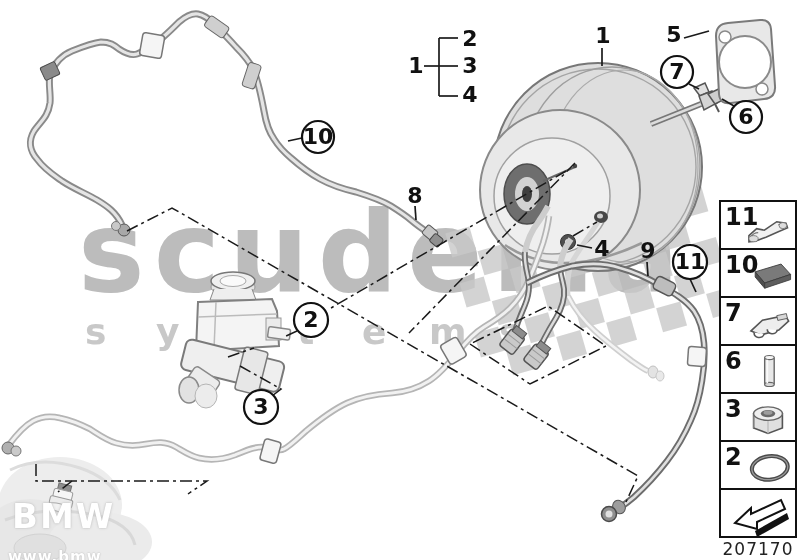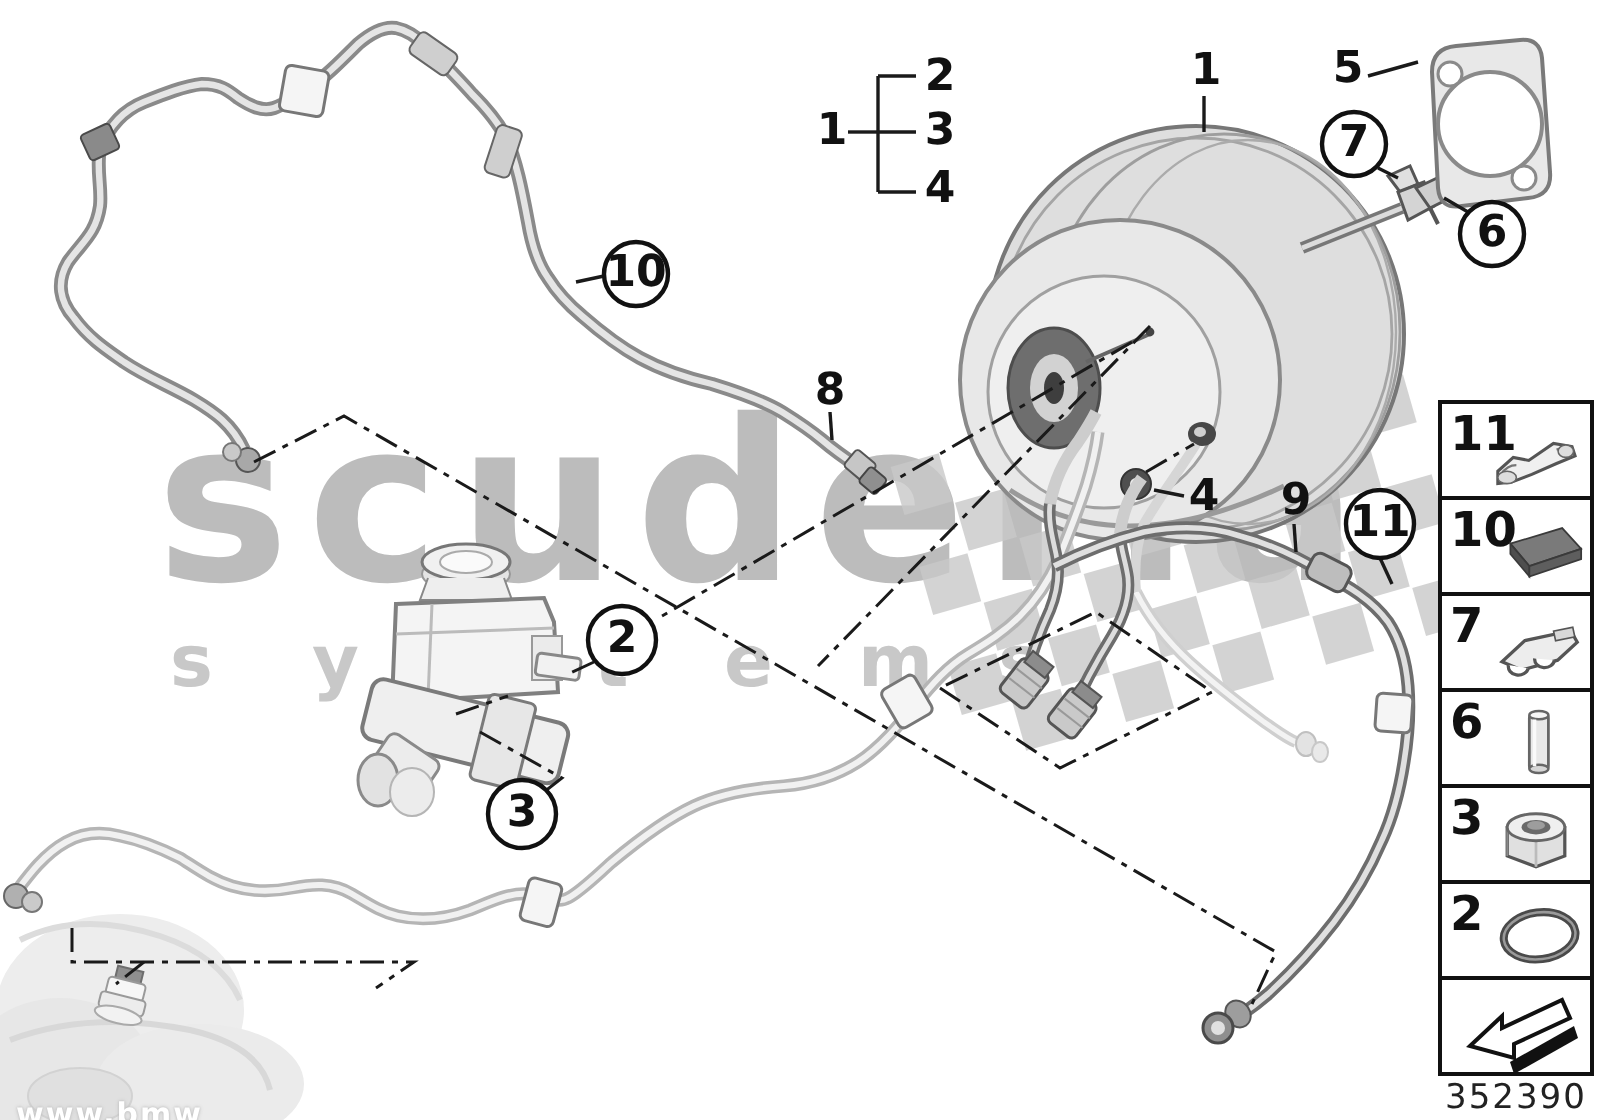--- a/index.html
+++ b/index.html
@@ -263,20 +263,21 @@
   <div class="lbl" style="left:677px;top:72px">7</div>
   <div class="lbl" style="left:746px;top:117px">6</div>
   <div class="lbl" style="left:318px;top:137px">10</div>
   <div class="lbl" style="left:415px;top:196px">8</div>
   <div class="lbl" style="left:602px;top:249px">4</div>
   <div class="lbl" style="left:648px;top:251px">9</div>
   <div class="lbl" style="left:690px;top:262px">11</div>
   <div class="lbl" style="left:311px;top:320px">2</div>
   <div class="lbl" style="left:261px;top:407px">3</div>
 
+  <div class="wm-bmw">BMW</div>
   <div class="wm-bmw-url">www.bmw</div>
 
   <div class="legend">
     <div class="cell">
       <span class="num">11</span>
       <svg width="52" height="34" viewBox="0 0 60 44">
         <polygon points="4,28 14,19 24,21 40,10 52,12 54,18 42,23 26,30 13,35 4,36" fill="#f0f0f0" stroke="#555" stroke-width="2"></polygon>
         <path d="M6,30 Q10,24 16,24 M42,14 Q48,12 52,15" fill="none" stroke="#777" stroke-width="1.5"></path>
         <ellipse cx="10" cy="32" rx="6" ry="4" fill="#ddd" stroke="#666"></ellipse>
         <ellipse cx="48" cy="15" rx="5" ry="4" fill="#ddd" stroke="#666"></ellipse>
@@ -326,14 +327,14 @@
       </svg>
     </div>
     <div class="cell">
       <svg width="70" height="44" viewBox="0 0 60 44">
         <polygon points="25,39 57,21 59,27 27,45" fill="#111"></polygon>
         <polygon points="5,31 21,16 21,22 51,8 55,17 27,30 27,37" fill="#fff" stroke="#111" stroke-width="2"></polygon>
       </svg>
     </div>
   </div>
 
-  <div class="docnum">352390</div>
+  <div class="docnum">207170</div>
 </div>
 
 </body></html>

